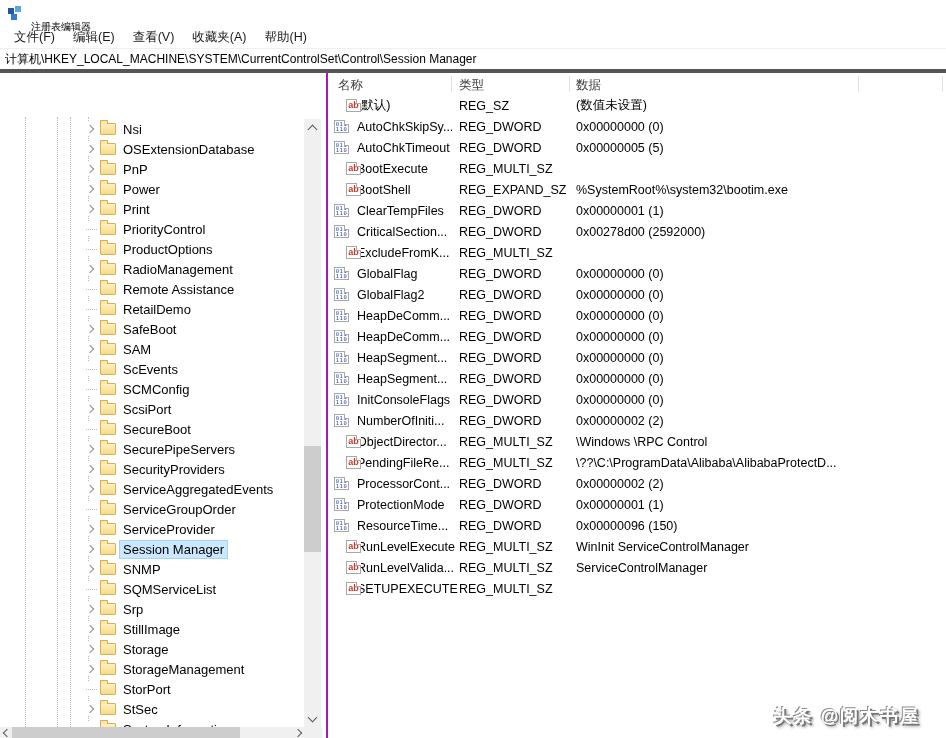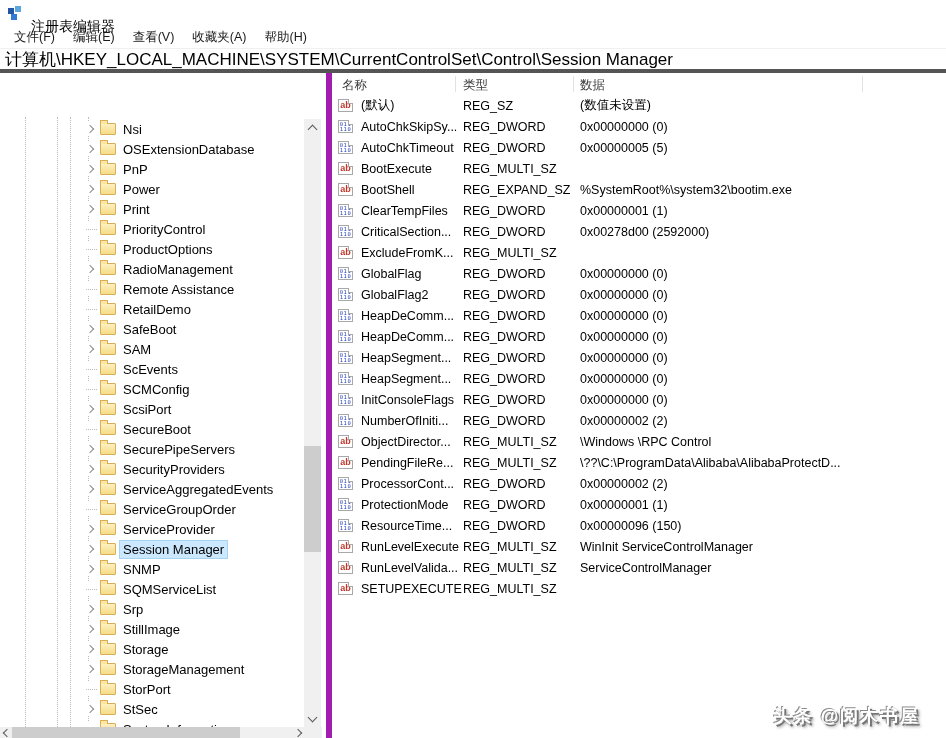--- a/index.html
+++ b/index.html
@@ -6,29 +6,29 @@
     font-family:"Liberation Sans","DejaVu Sans",sans-serif;-webkit-font-smoothing:antialiased;}
   .window{position:relative;width:946px;height:738px;background:#fff;}
 
   
   .titlebar{height:26px;display:flex;align-items:center;padding-left:8px;background:#fff;}
   .app-icon{width:15px;height:15px;position:relative;margin-right:8px;flex:0 0 15px;}
   .app-icon i{position:absolute;width:6px;height:6px;background:#2f7bd6;}
   .app-icon i:nth-child(1){left:0;top:2px;background:#2456a8;}
   .app-icon i:nth-child(2){left:7px;top:0;background:#5aa7e0;}
   .app-icon i:nth-child(3){left:3px;top:8px;background:#2f7bd6;}
-  .title{font-size:14px;color:#000;margin-top:28px;}
+  .title{font-size:10px;color:#000;margin-top:28px;}
 
   
   .menubar{height:22px;display:flex;align-items:center;padding-left:5px;border-bottom:1px solid #f0f0f0;}
   .menu-item{font-size:12.5px;color:#1a1a1a;padding:2px 9px;cursor:default;}
 
   
   .addressbar{height:20px;display:flex;align-items:center;padding-left:5px;}
-  .addressbar span{font-size:17px;color:#000;white-space:nowrap;}
+  .addressbar span{font-size:12px;color:#000;white-space:nowrap;}
   .darkband{height:4px;background:#555;}
 
   
   .main{display:flex;height:665px;position:relative;}
   .tree-panel{width:326px;position:relative;flex:0 0 326px;background:#fff;margin-top:44px;}
   .tree-viewport{position:absolute;left:0;top:0;right:22px;bottom:11px;overflow:hidden;}
   .guide{position:absolute;top:0;bottom:0;width:0;border-left:1px dotted #bcbcbc;}
   #tree-rows{position:relative;padding-top:2px;}
   .trow{height:20px;display:flex;align-items:center;padding-left:81px;white-space:nowrap;position:relative;}
   .texp{flex:0 0 17px;width:17px;display:flex;align-items:center;justify-content:center;background:#fff;height:14px;}
@@ -51,32 +51,32 @@
   .ar.down{transform:rotate(45deg);margin-bottom:3px;}
   .ar.left{transform:rotate(135deg);margin-left:3px;}
   .ar.right{transform:rotate(-45deg);margin-right:3px;}
   .hscroll{position:absolute;left:0;bottom:0;width:322px;height:11px;background:#f0f0f0;}
   .hscroll .thumb{position:absolute;top:0;height:11px;left:12px;width:228px;background:#cdcdcd;}
   .hbtn{position:absolute;top:0;width:11px;height:11px;display:flex;align-items:center;justify-content:center;}
   .hbtn.left{left:0;} .hbtn.right{left:294px;}
   .hbtn .ar{width:5px;height:5px;}
 
   
-  .list-panel{flex:1;border-left:6px solid #a21caf;position:relative;background:#fff;}
+  .list-panel{flex:1;border-left:2px solid #a21caf;position:relative;background:#fff;}
   .lheader{height:22px;position:relative;}
   .hcol{position:absolute;top:4px;font-size:12.5px;color:#3c3c3c;}
   .hcol.c0{left:10px;} .hcol.c1{left:131px;} .hcol.c2{left:248px;}
   .hsep{position:absolute;top:3px;height:16px;width:0;border-left:1px solid #e2e2e2;}
   .lrow{display:grid;grid-template-columns:23px 102px 117px 1fr;height:21px;align-items:center;
     padding-left:6px;font-size:12.5px;color:#000;white-space:nowrap;}
   .vicon{width:15px;height:13px;border:1px solid #a8a8a8;background:#fff;position:relative;
     display:flex;flex-direction:column;align-items:center;justify-content:center;box-sizing:border-box;}
   .vicon::after{content:"";position:absolute;top:-1px;right:-1px;width:4px;height:4px;background:#fff;
     border-left:1px solid #a8a8a8;border-bottom:1px solid #a8a8a8;}
-  .vicon.ab{color:#c0392b;font-weight:bold;font-size:9px;line-height:9px;}
+  .vicon.ab{color:#c0392b;font-weight:bold;font-size:9px;line-height:9px;margin-left:12px;}
   .vicon.bin{color:#2743b8;font-size:5.5px;line-height:5px;font-family:"DejaVu Sans Mono",monospace;}
   .vicon.bin i{font-style:normal;display:block;letter-spacing:.5px;}
   .cell{overflow:hidden;text-overflow:clip;}
 
   
   .watermark{position:absolute;right:26px;bottom:10px;font-size:18px;font-weight:bold;letter-spacing:2px;
     color:#fff;text-shadow:-1px -1px 0 #8a8a8a,2px 2px 0 #777,3px 3px 3px #9a9a9a;white-space:nowrap;text-align:right;}
 </style>
 </head>
 <body>

